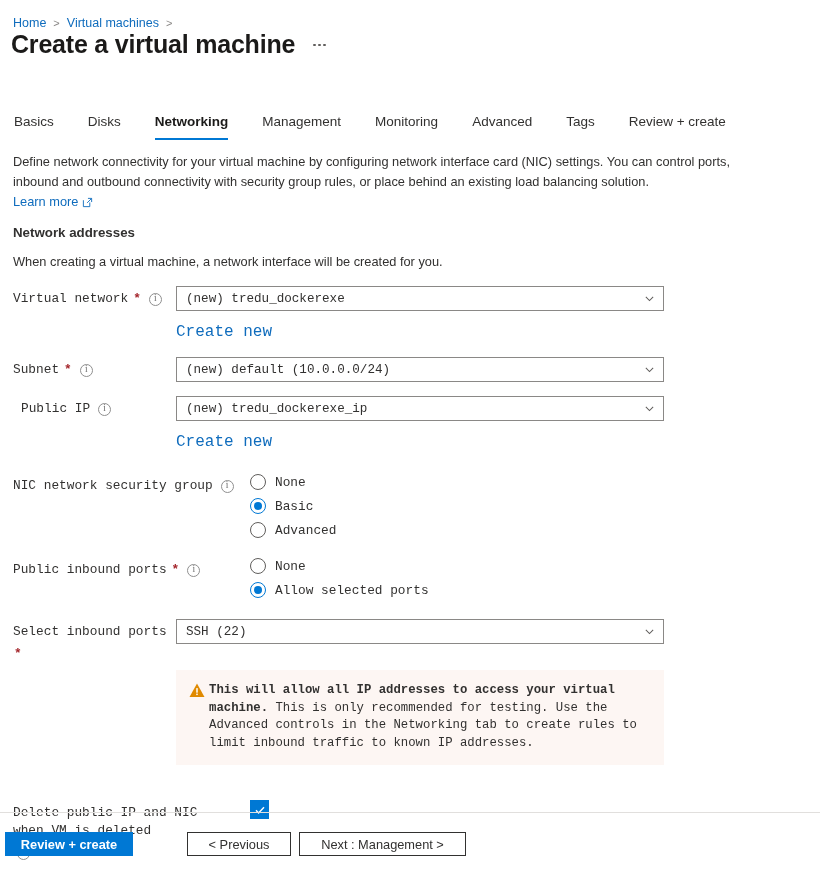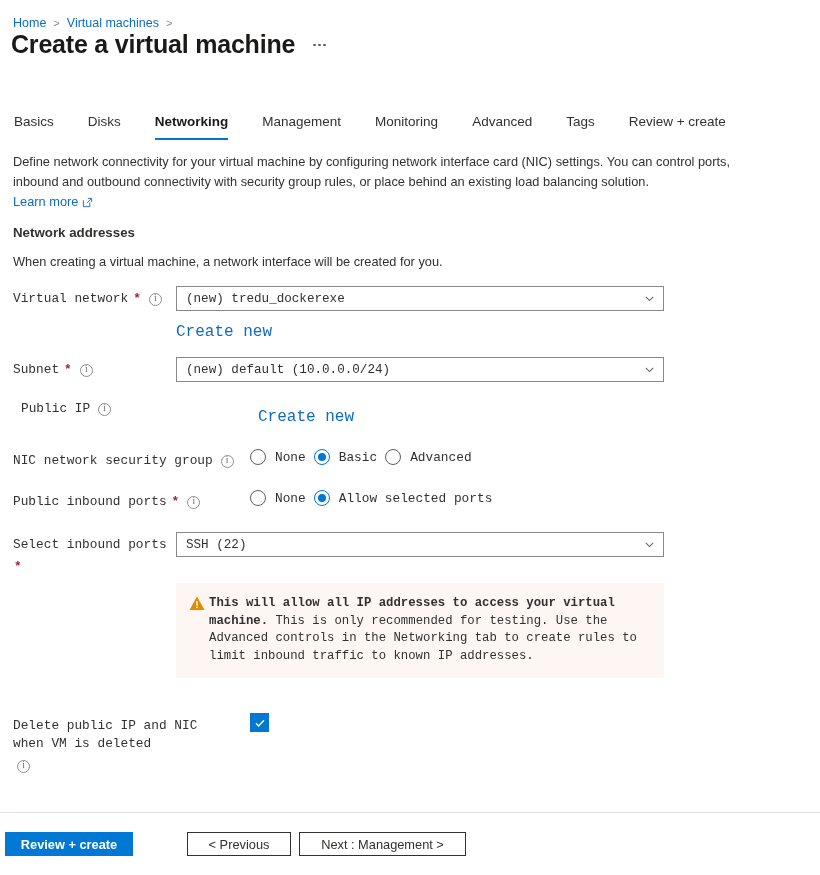--- a/index.html
+++ b/index.html
@@ -113,21 +113,21 @@
   }
   .dd-value { flex: 1; white-space: nowrap; overflow: hidden; }
   .chev { width: 11px; height: 11px; flex: none; }
 
   .create-new {
     display: inline-block; margin-top: 12px;
     font-size: 16px; color: #0f6cbd; cursor: pointer;
   }
 
   
-  .radio-group { display: flex; flex-direction: row; gap: 8px; padding-top: 1px; }
+  .radio-group { display: flex; flex-direction: column; gap: 8px; padding-top: 1px; }
   .radio-item { display: flex; align-items: center; gap: 9px; cursor: pointer; }
   .radio {
     width: 16px; height: 16px; border-radius: 50%;
     border: 1px solid #605e5c; background: #fff; flex: none;
     position: relative;
   }
   .radio.checked { border: 1px solid #0078d4; }
   .radio.checked::after {
     content: ""; position: absolute; left: 3px; top: 3px;
     width: 8px; height: 8px; border-radius: 50%; background: #0078d4;
@@ -260,20 +260,26 @@
         </div>
       </div>
     </div>
 
     <div class="row" style="margin-top:14px;padding-left:8px;">
       <div class="label-cell">
         <span class="label-text">Public IP</span>
         <span class="info-icon"></span>
       </div>
       <div class="ctrl-cell">
+        <div class="dropdown">
+          <span class="dd-value">(new) tredu_dockerexe_ip</span>
+          <svg class="chev" viewBox="0 0 12 12">
+            <path d="M2 4.2L6 8.2l4-4" fill="none" stroke="#605e5c" stroke-width="1.1"></path>
+          </svg>
+        </div>
         <span class="create-new">Create new</span>
       </div>
     </div>
 
     <div class="row" style="margin-top:22px;">
       <div class="label-cell">
         <span class="label-text">NIC network security group</span>
         <span class="info-icon"></span>
       </div>
       <div class="ctrl-cell">

